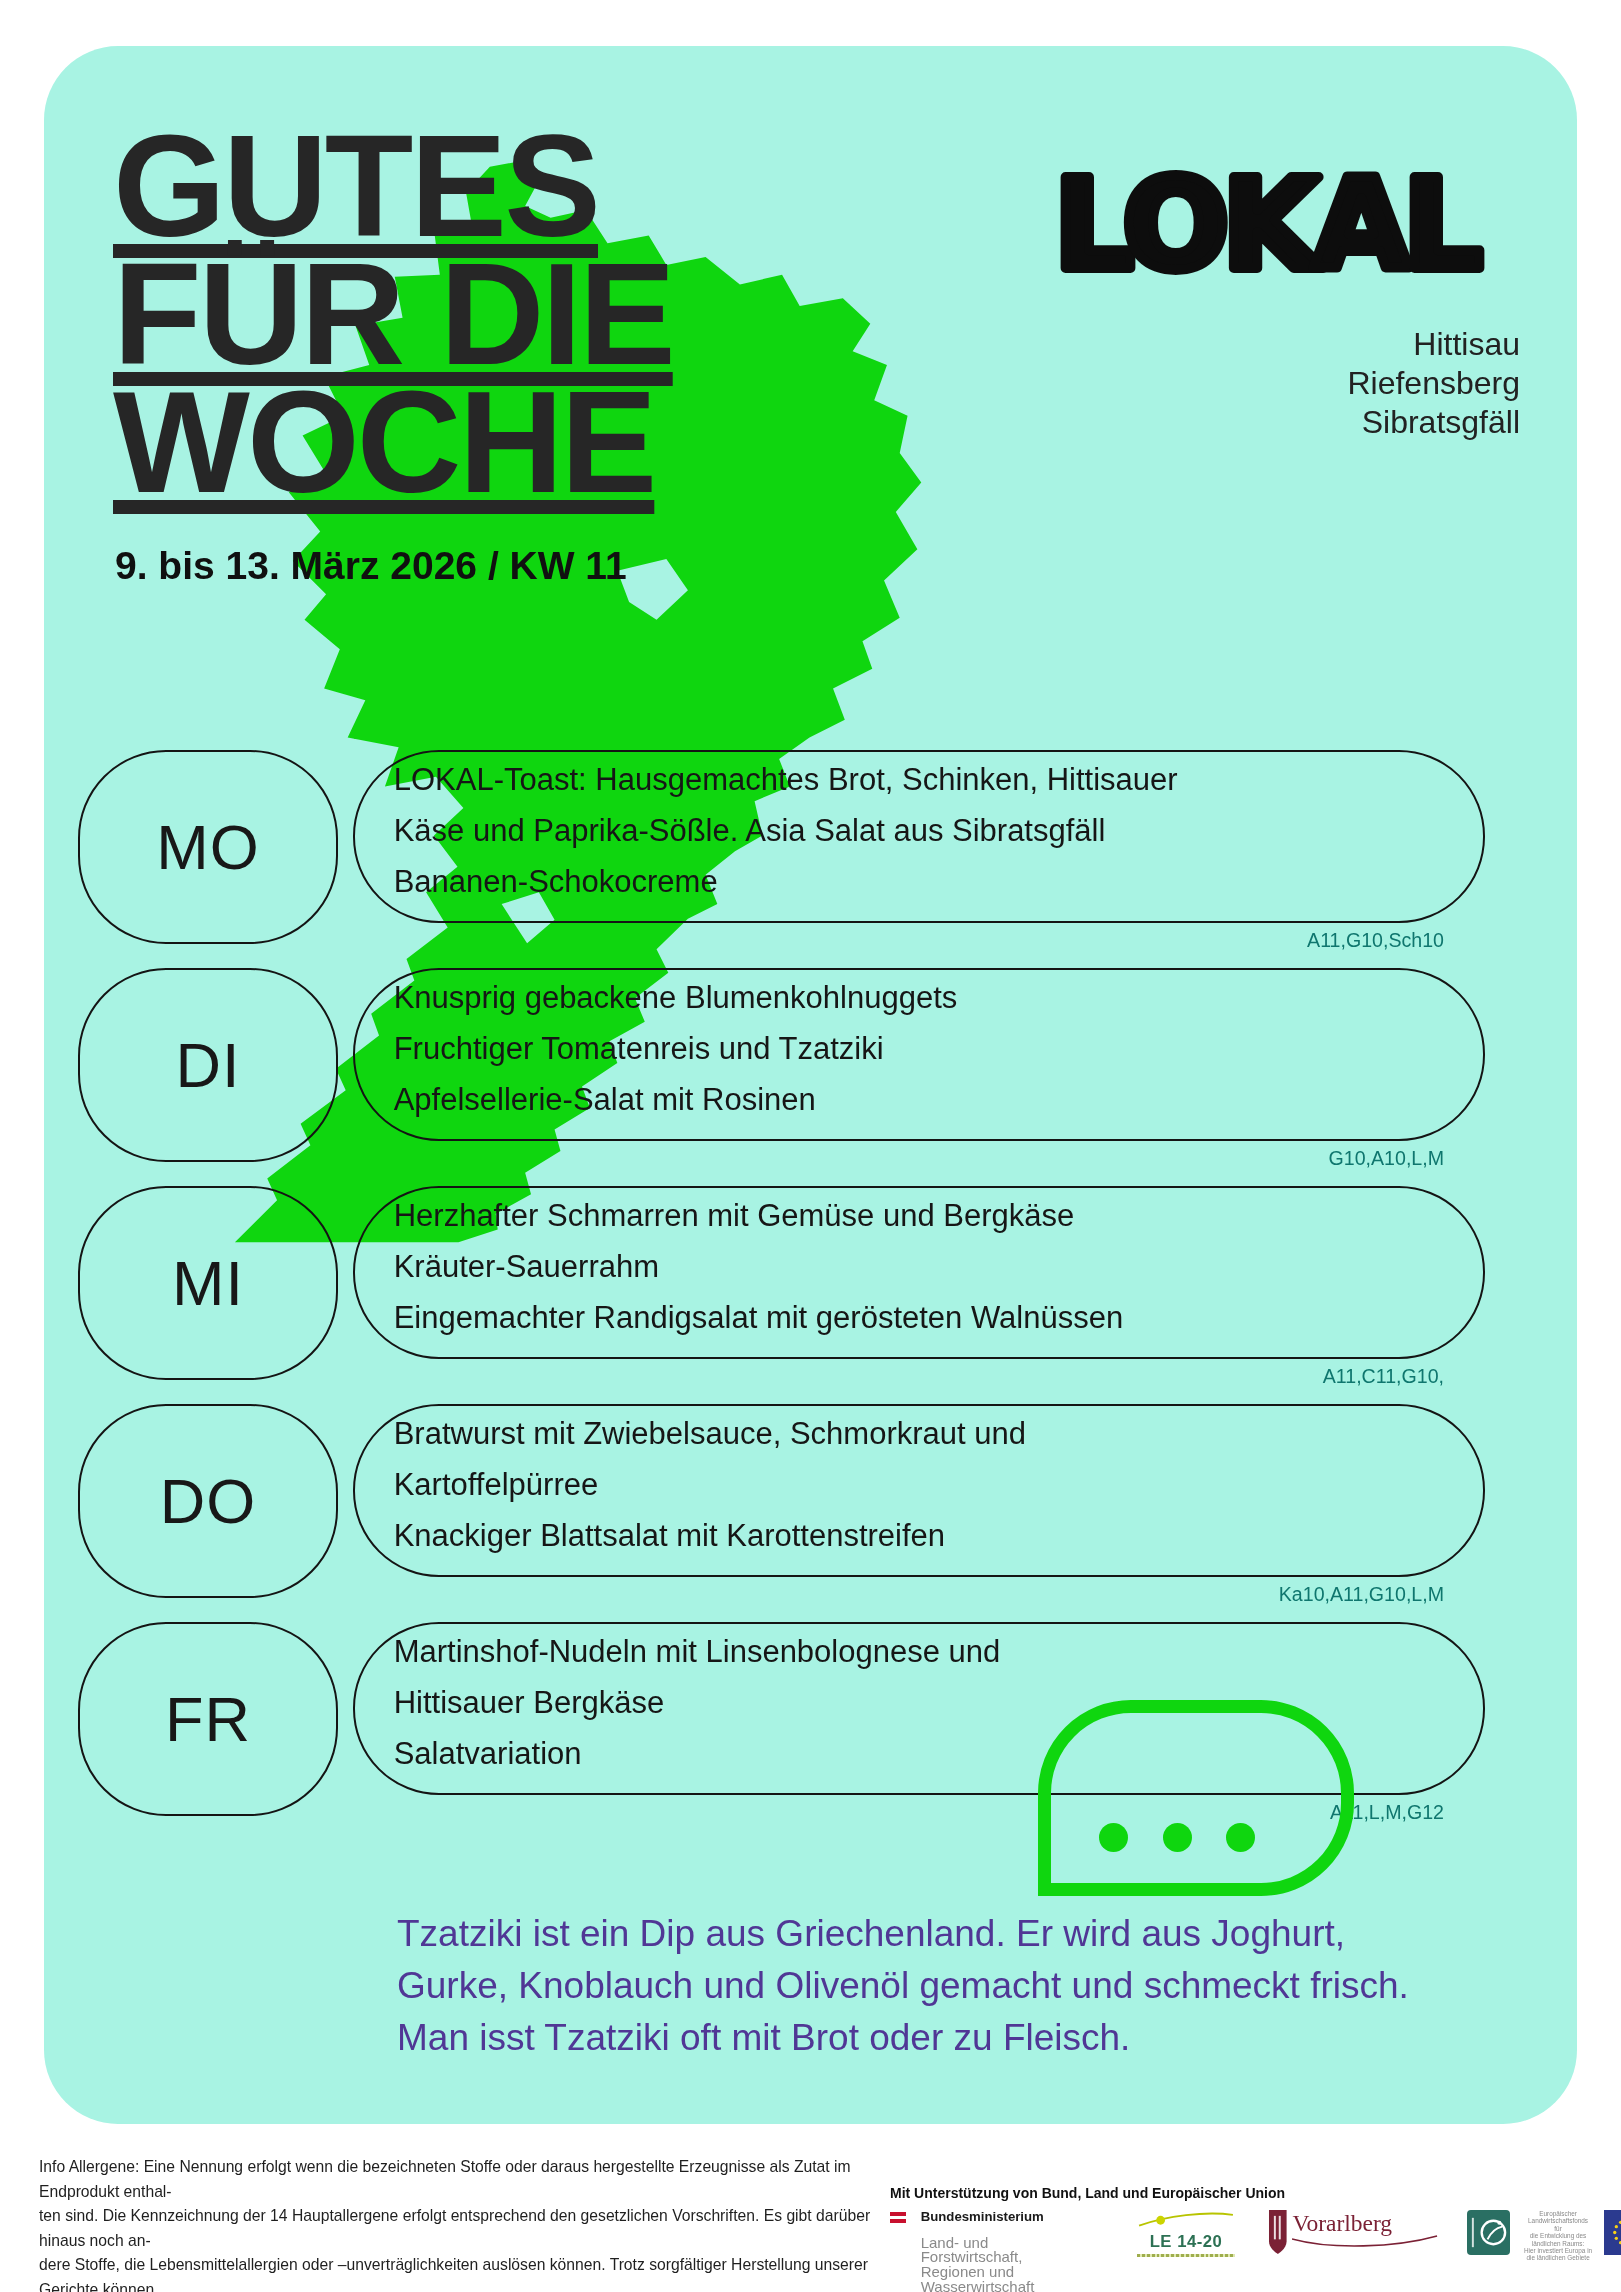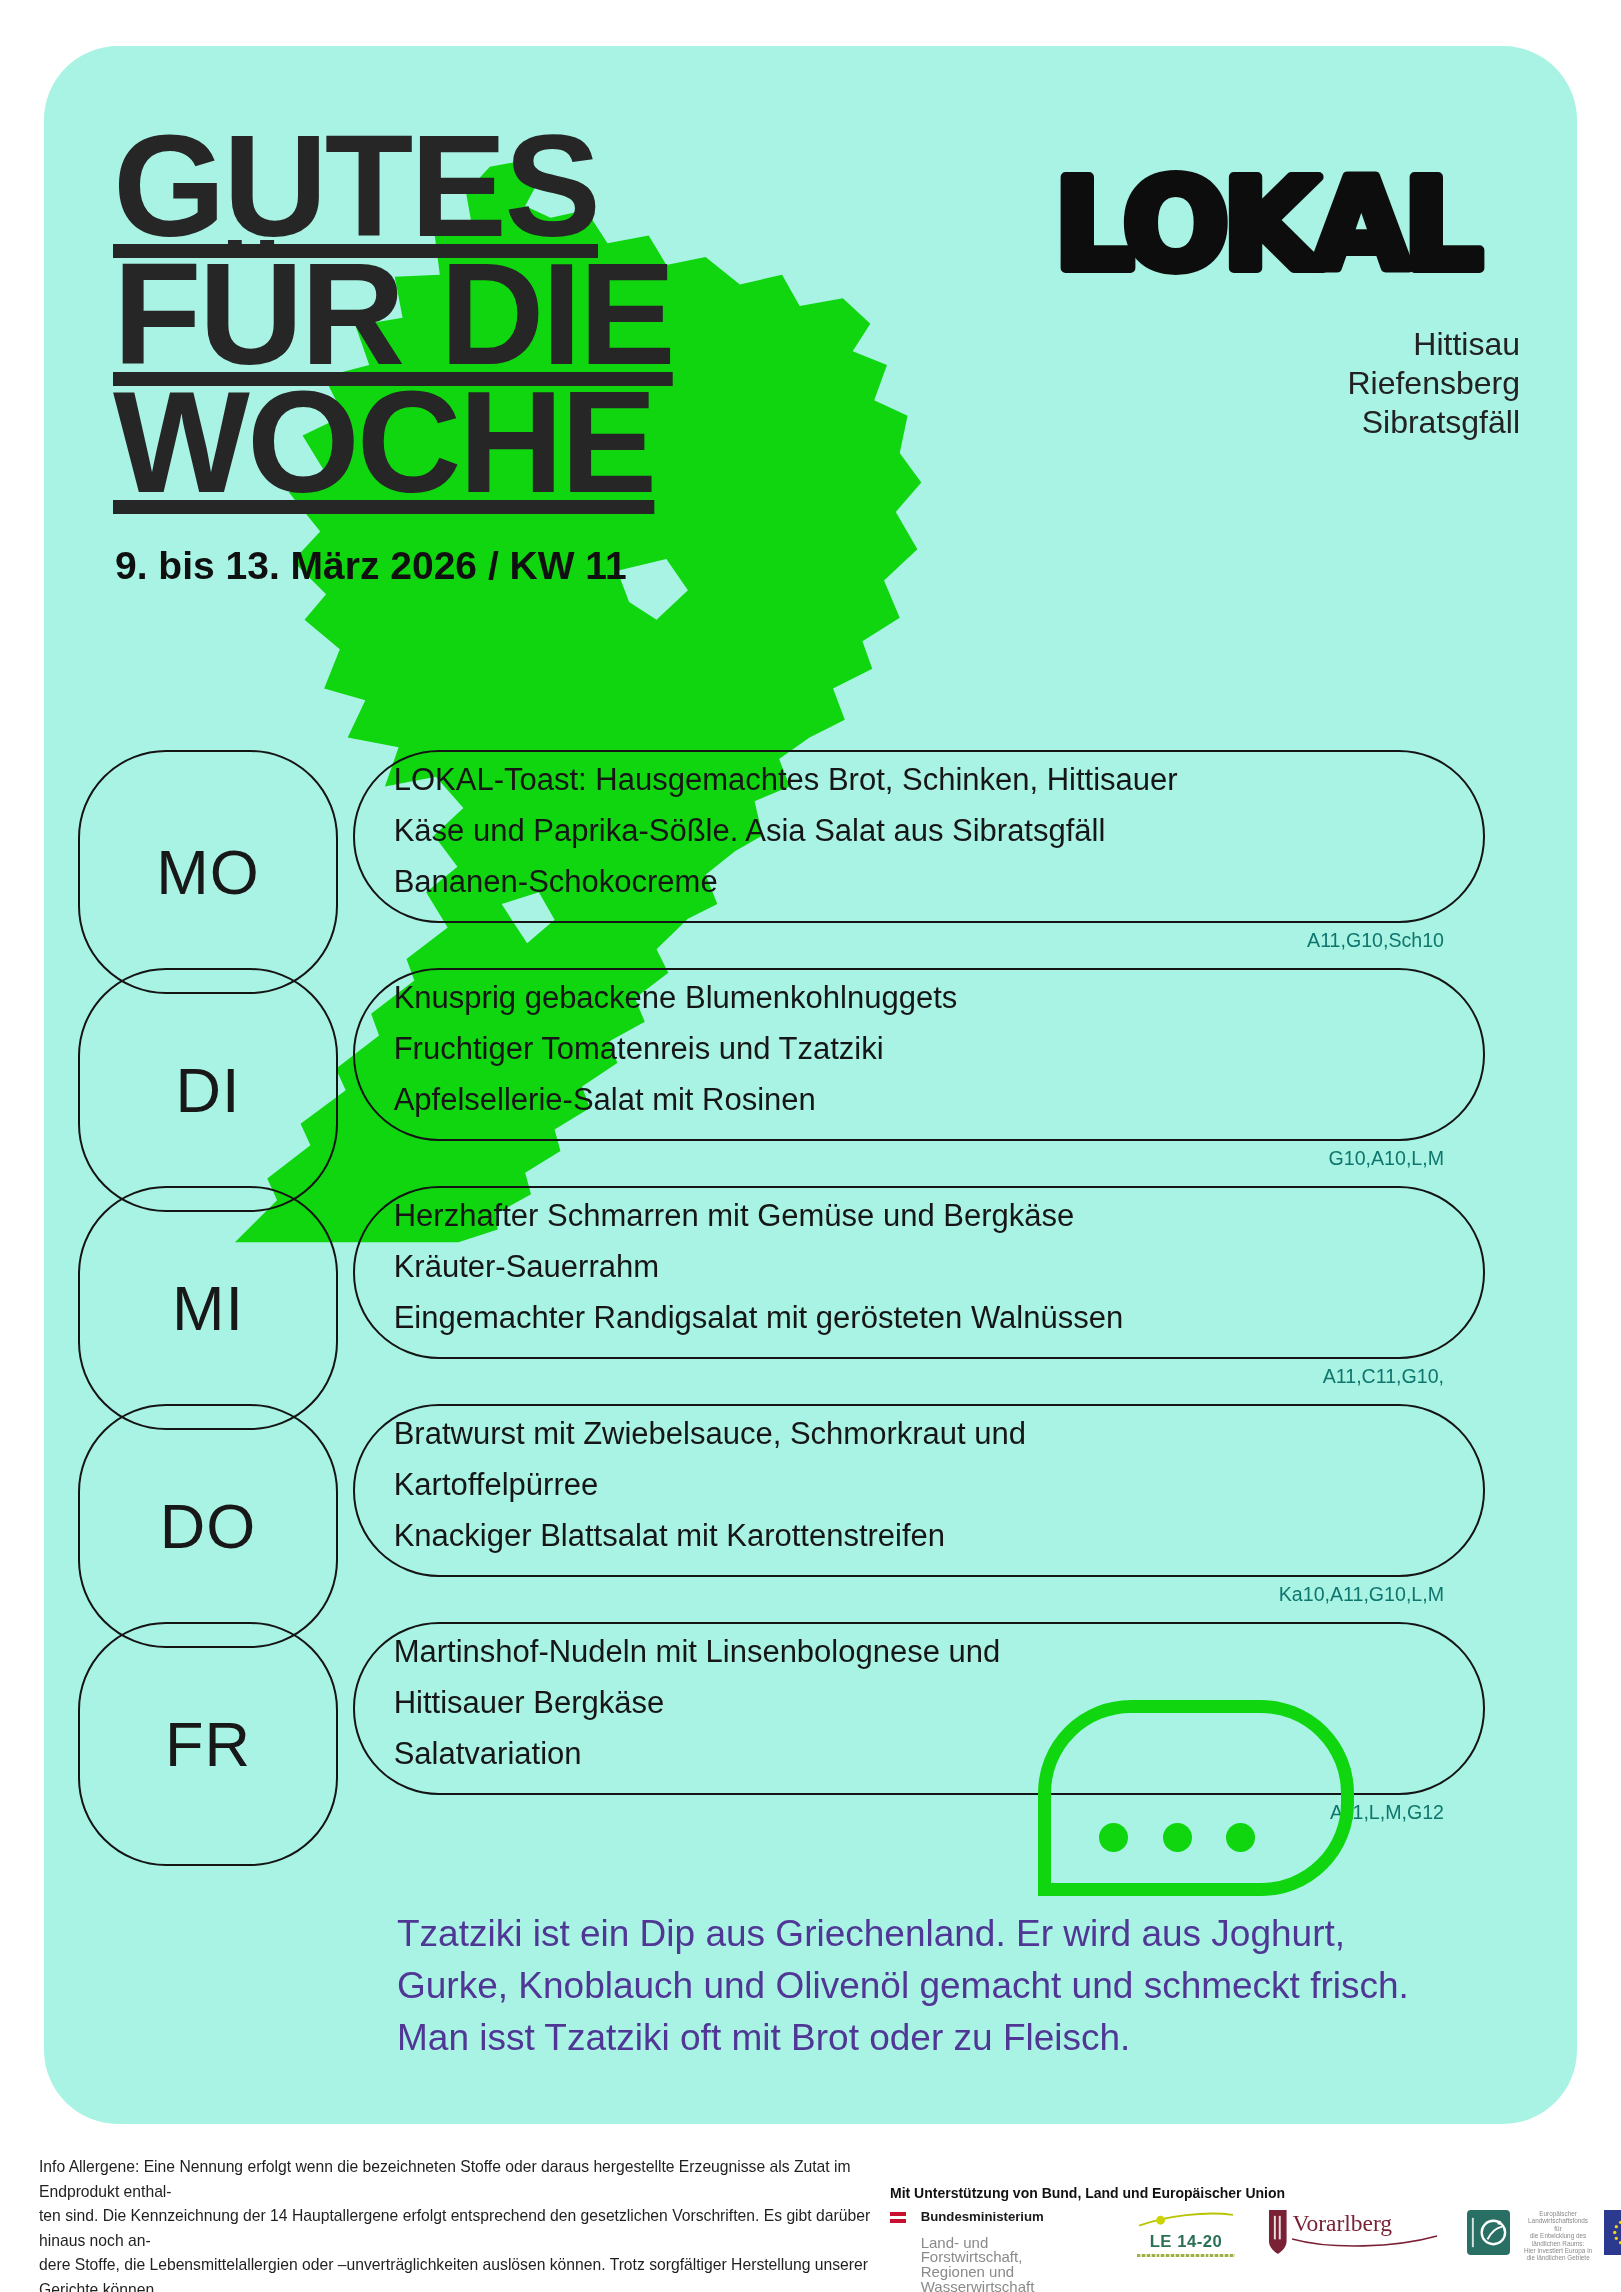--- a/index.html
+++ b/index.html
@@ -24,21 +24,21 @@
     white-space:pre-line;
     text-decoration:underline;
   }
   .date-line{position:absolute;left:71px;top:498px;font-size:39px;font-weight:bold;color:#101010}
   .brand{position:absolute;top:102px;right:57px;text-align:right}
   .brand-logo{font-weight:bold}
   .brand-places{margin-top:25.5px;font-size:32px;line-height:39px;color:#222;white-space:pre-line}
   .menu{position:absolute;left:0;top:704px;width:100%;padding:0 92px 0 34px}
   .menu-row{display:flex;gap:14.7px;height:218px;align-items:flex-start}
   .day-badge{
-    flex:none;width:260px;height:244px;border:2.9px solid #141414;border-radius:88px;
+    flex:none;width:260px;height:194px;border:2.9px solid #141414;border-radius:88px;
     display:flex;align-items:center;justify-content:center;
     font-size:63px;color:#181818;letter-spacing:1px;
   }
   .dish-wrap{flex:1;min-width:0}
   .dish-box{
     height:173px;border:2.9px solid #141414;border-radius:86px;
     display:flex;align-items:center;padding:0 49px 12px 39px;
   }
   .dish-text{font-size:31px;line-height:51px;color:#161616;white-space:pre-line}
   .allergens{text-align:right;padding-right:41px;margin-top:5.9px;font-size:19.6px;color:#0f766e}

